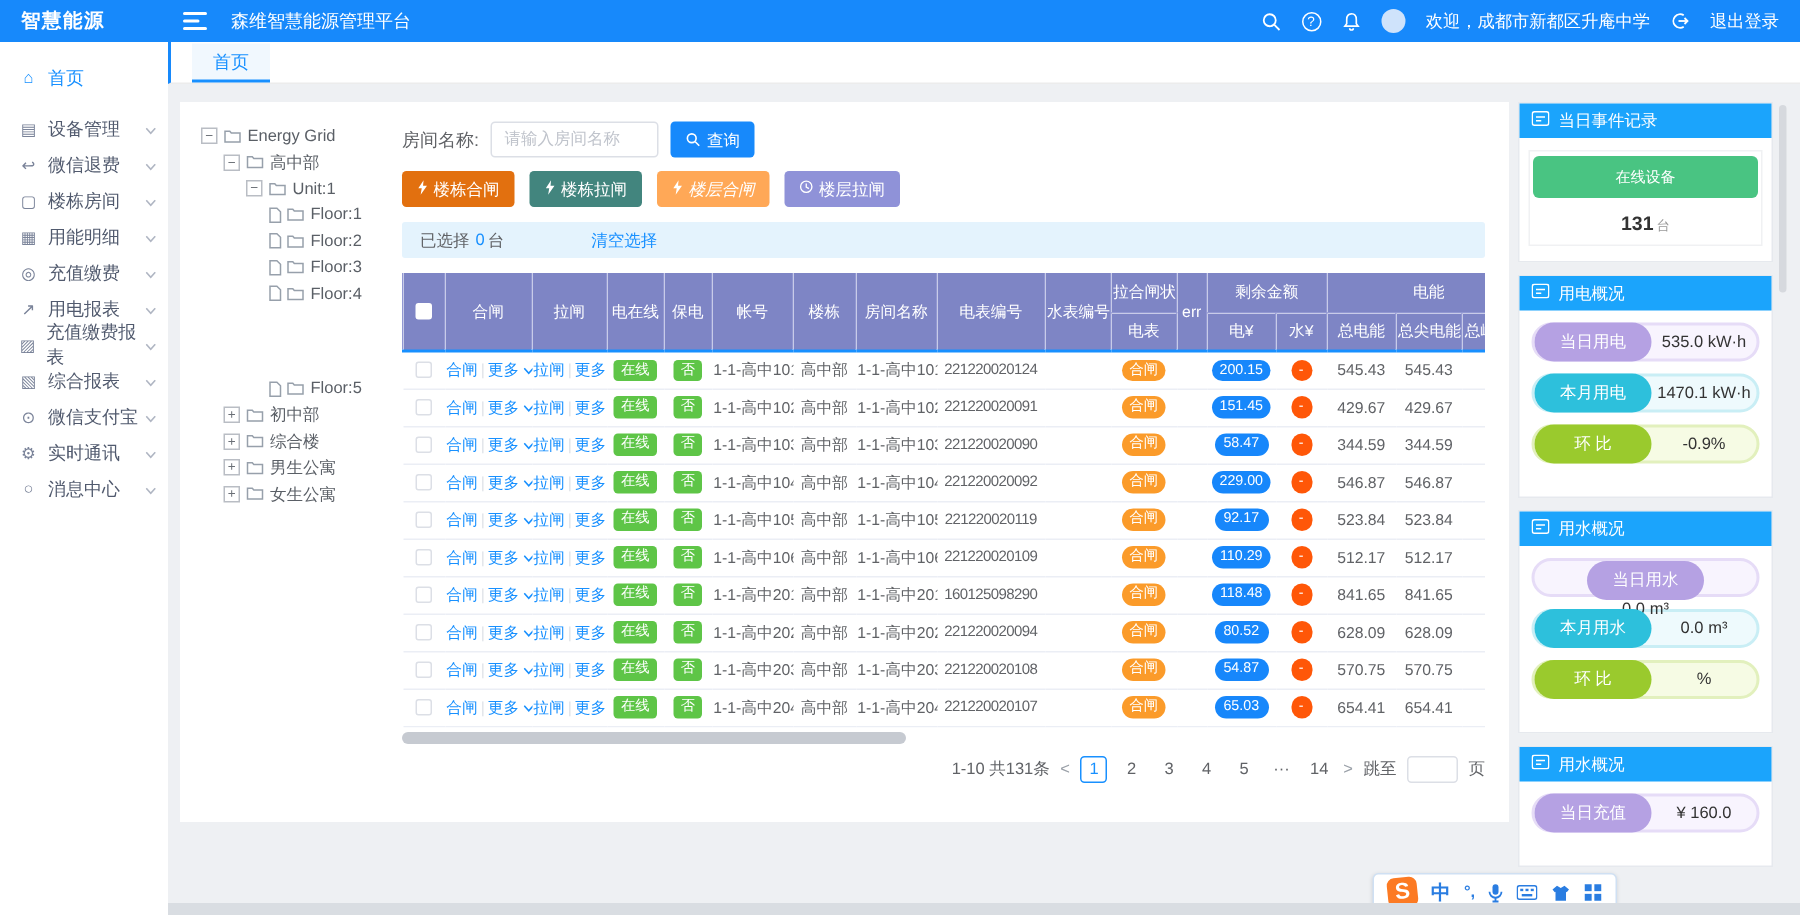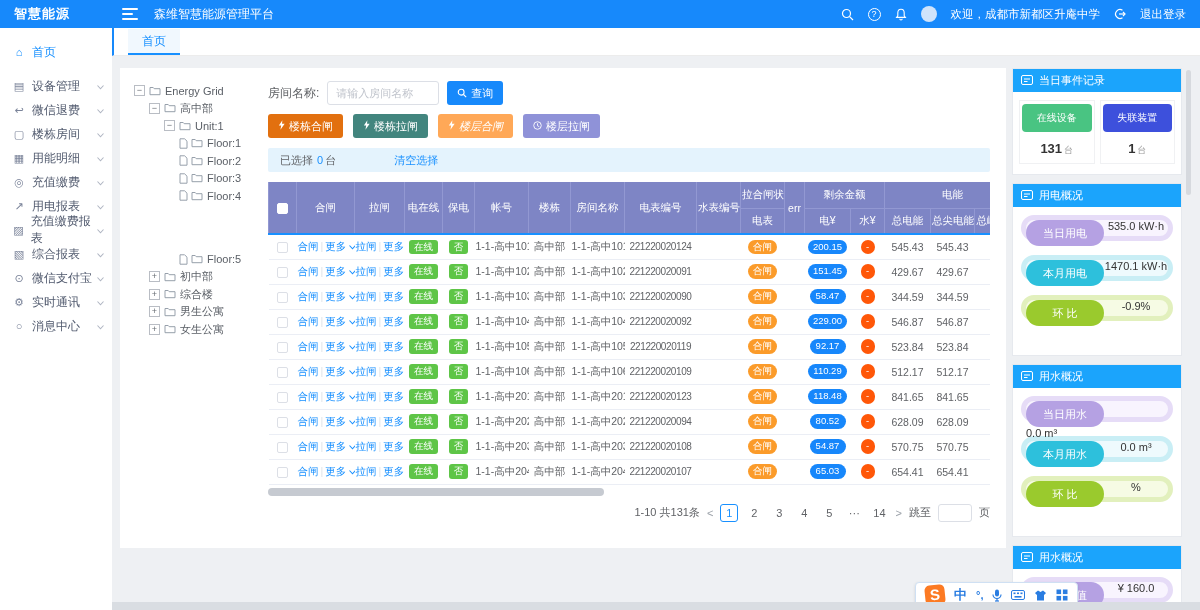--- a/index.html
+++ b/index.html
@@ -85,21 +85,21 @@
   .pjump { width:34px; height:18px; border:1px solid #dcdfe6; border-radius:3px; font-size:11px; text-align:center; outline:none; }
 
   
   .card { background:#fff; border:1px solid #e6e9ee; margin-bottom:8px; }
   .card-title { height:23px; background:#1ba4fc; color:#fff; font-size:11px; display:flex; align-items:center; gap:6px; padding:0 8px; }
   .stats { display:flex; gap:5px; padding:8px 6px 10px 6px; }
   .stat { flex:1; border:1px solid #f0f1f3; text-align:center; padding:3px 2px 6px 2px; }
   .stat-label { display:block; color:#fff; font-size:10px; padding:7px 0; border-radius:4px; white-space:nowrap; overflow:hidden; }
   .stat-val { margin-top:9px; font-size:13px; font-weight:bold; color:#333; }
   .stat-unit { font-size:9px; font-weight:normal; color:#999; margin-left:2px; }
-  .prow { display:flex; align-items:flex-start; height:26px; border-radius:14px; margin:8px 8px 14px 8px; border:5px solid #b91c1c; }
+  .prow { display:flex; align-items:center; height:26px; border-radius:14px; margin:8px 8px 2px 8px; border:2px solid #b91c1c; }
   .plabel { width:78px; height:26px; line-height:26px; text-align:center; border-radius:14px; color:#fff; font-size:11px; flex:none; }
   .pvalue { flex:1; text-align:center; font-size:11px; color:#333; }
   .card-pad { height:20px; }
 
   
   .ime { position:absolute; left:915px; top:582px; height:26px; display:flex; align-items:center; gap:9px; background:#fff; border:1px solid #cfe0f3; border-radius:4px; padding:0 9px; box-shadow:0 1px 3px rgba(0,0,0,.12); }
   .sogou { width:20px; height:20px; background:#fc7a23; border-radius:5px; color:#fff; font-weight:bold; font-size:15px; line-height:19px; text-align:center; transform:rotate(-6deg); }
   .ime-it { color:#2a7de1; font-size:13px; font-weight:bold; display:inline-flex; align-items:center; cursor:pointer; }
   .footer-strip { position:absolute; left:0; bottom:0; width:1200px; height:8px; background:#d9dde2; }
 </style>
@@ -591,21 +591,21 @@
                 <td><span class="cb"></span></td>
                 <td><span class="lnk">合闸</span><span class="sep">|</span><span class="lnk">更多 <span class="chev-b"><svg width="7" height="5" viewBox="0 0 7 5">
                         <polyline points="0.5,0.5 3.5,3.8 6.5,0.5" fill="none" stroke="currentColor" stroke-width="1.1"></polyline>
                       </svg></span></span></td>
                 <td><span class="lnk">拉闸</span><span class="sep">|</span><span class="lnk">更多 </span></td>
                 <td><span class="badge b-green">在线</span></td>
                 <td><span class="badge b-green">否</span></td>
                 <td>1-1-高中201</td>
                 <td>高中部</td>
                 <td>1-1-高中201</td>
-                <td class="num">221220020123</td>
+                <td class="num">160125098290</td>
                 <td></td>
                 <td><span class="badge b-orange">合闸</span></td>
                 <td></td>
                 <td><span class="badge b-blue">118.48</span></td>
                 <td><span class="badge b-red">-</span></td>
                 <td>841.65</td>
                 <td>841.65</td>
                 <td>0</td>
               </tr>
               <tr>
@@ -701,24 +701,20 @@
               <rect x="0.5" y="0.5" width="11" height="9" rx="1.5" fill="none" stroke="#fff"></rect>
               <line x1="3" y1="4" x2="9" y2="4" stroke="#fff"></line>
               <line x1="3" y1="6.5" x2="6.5" y2="6.5" stroke="#fff"></line>
             </svg></span>
           <span>当日事件记录</span>
         </div>
         <div class="stats">
           <div class="stat">
             <span class="stat-label" style="background: rgb(73, 196, 130);">在线设备</span>
             <div class="stat-val">131<span class="stat-unit">台</span></div>
-          </div>
-          <div class="stat">
-            <span class="stat-label" style="background: rgb(61, 80, 220);">失联装置</span>
-            <div class="stat-val">1<span class="stat-unit">台</span></div>
           </div>
         </div>
       </div>
       <div class="card">
         <div class="card-title">
           <span><svg width="12" height="10" viewBox="0 0 12 10">
               <rect x="0.5" y="0.5" width="11" height="9" rx="1.5" fill="none" stroke="#fff"></rect>
               <line x1="3" y1="4" x2="9" y2="4" stroke="#fff"></line>
               <line x1="3" y1="6.5" x2="6.5" y2="6.5" stroke="#fff"></line>
             </svg></span>

